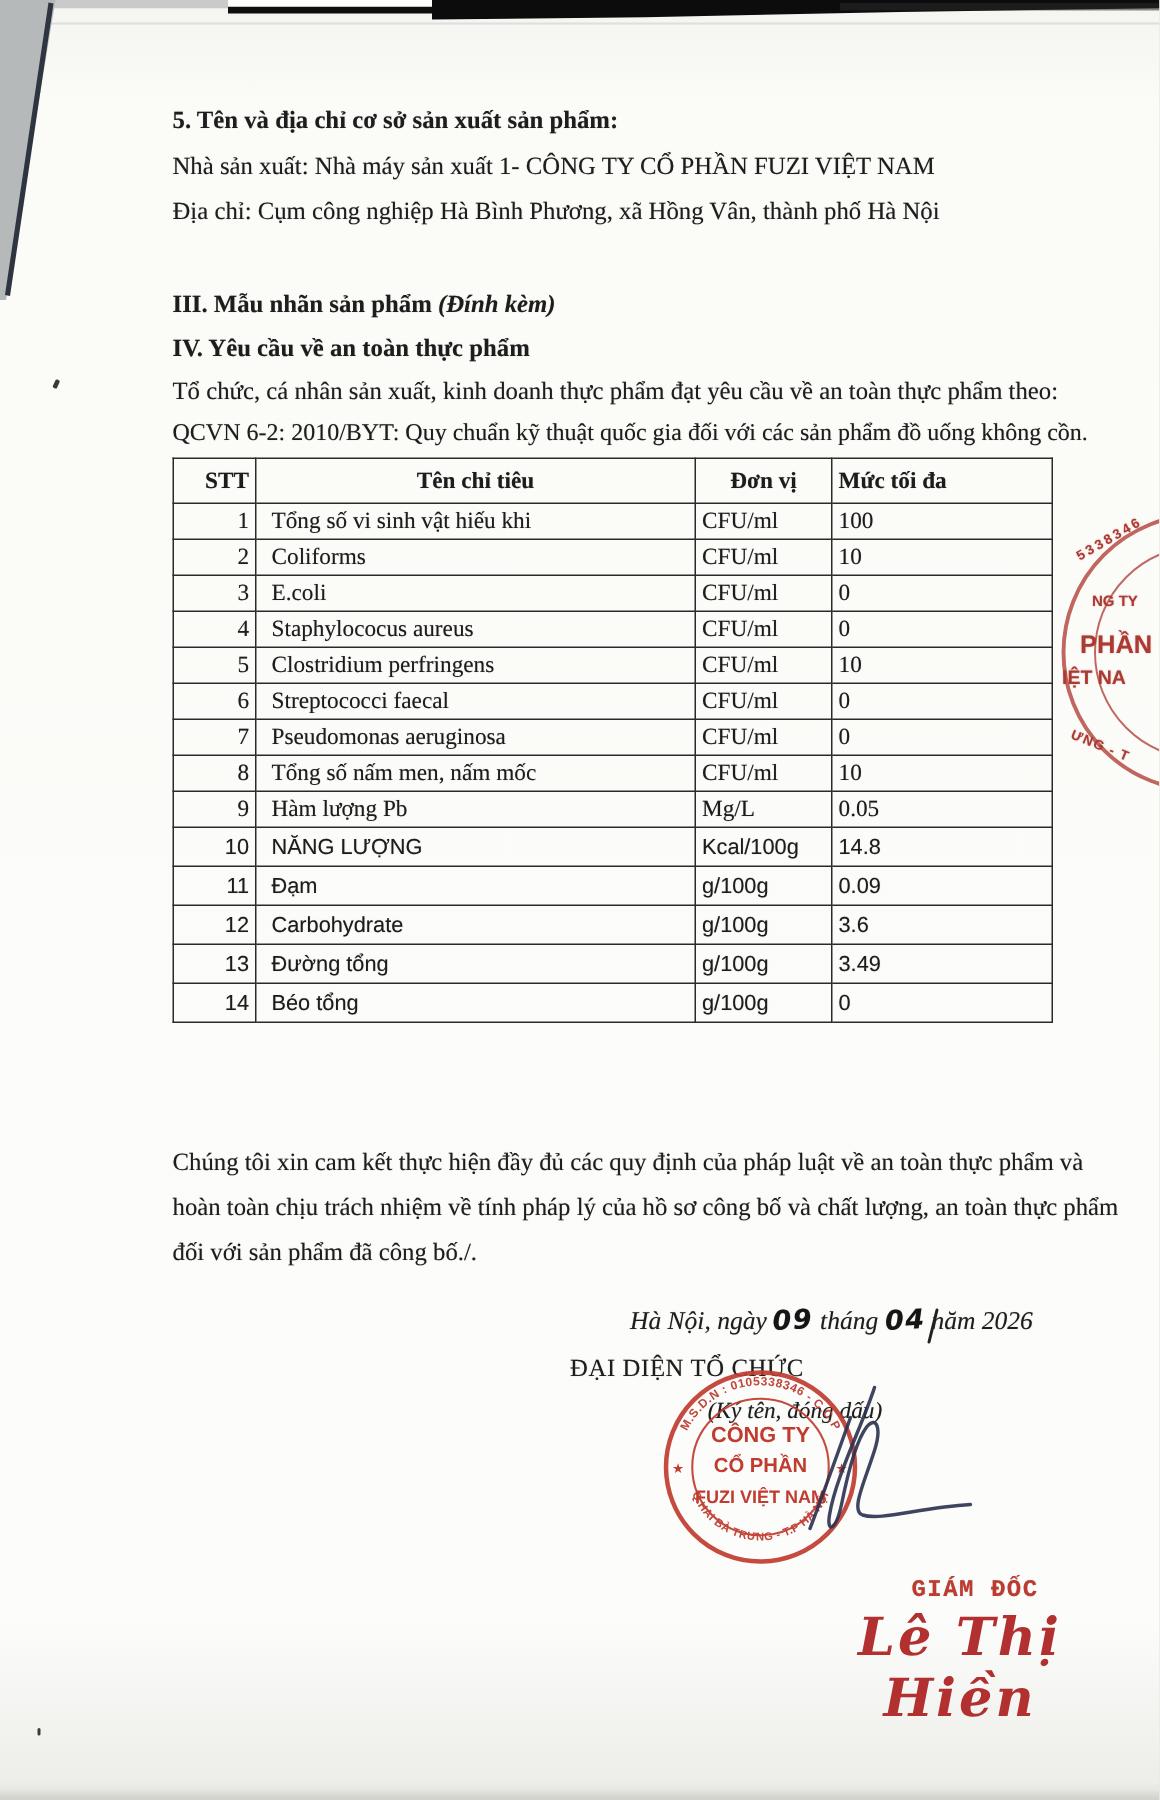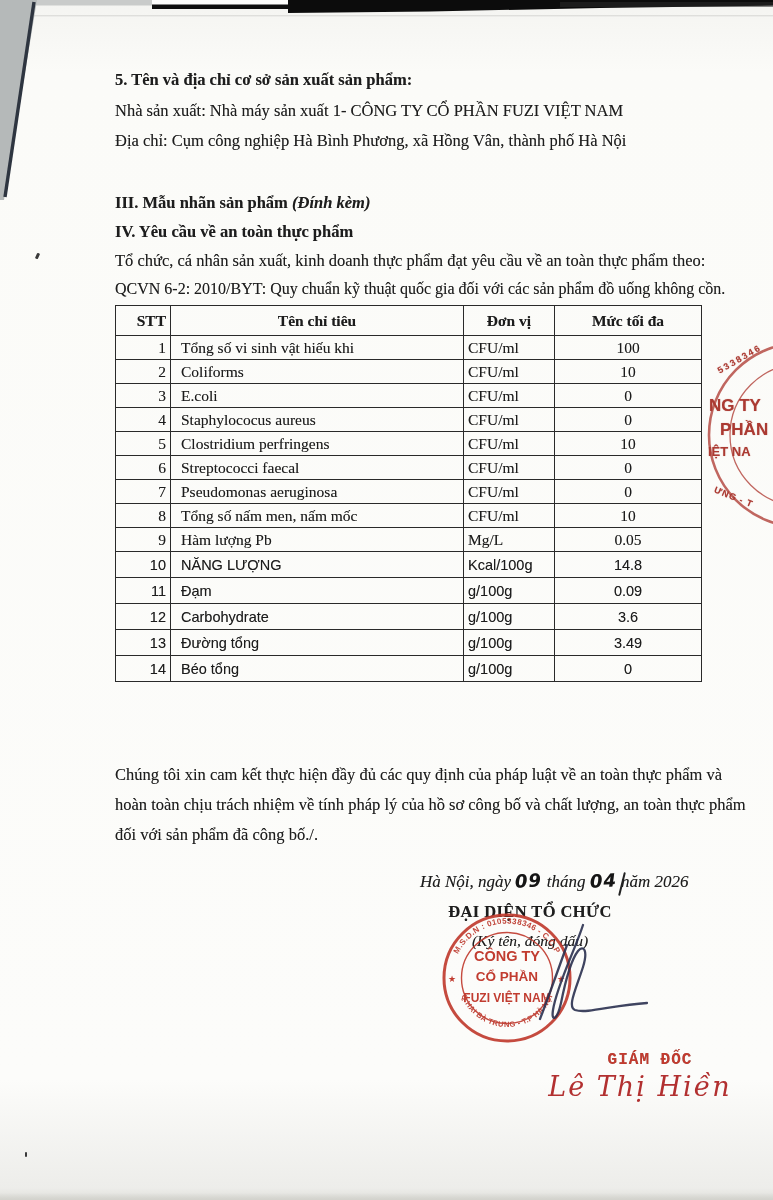--- a/index.html
+++ b/index.html
@@ -13,34 +13,34 @@
   .ital{font-style:italic;}
   
   .doc-table{position:absolute;left:115px;top:305px;border-collapse:collapse;table-layout:fixed;
              font-size:15.5px;color:#1c1c1c;}
   .doc-table th,.doc-table td{border:1.6px solid #2a2a2a;padding:0 4px;overflow:hidden;}
   .doc-table th{height:29px;font-size:15.5px;}
   .doc-table td{height:23px;}
   .c-stt{width:46px;text-align:right;}
   .c-name{width:278px;text-align:left;padding-left:10px !important;}
   .c-unit{width:82px;}
-  .c-max{width:138px;text-align:center;}
+  .c-max{width:138px;text-align:left;}
   tr.sans td{font-family:"Liberation Sans",sans-serif;font-size:14.5px;height:25px;}
   
   .dateline{left:420px;top:870px;font-size:17px;font-style:italic;white-space:nowrap;}
   .hand{font-family:"DejaVu Sans",sans-serif;font-style:italic;font-weight:bold;font-size:18px;
         display:inline-block;transform:rotate(-3deg);color:#151515;letter-spacing:1px;}
   .penstroke{position:absolute;left:151px;top:-2px;width:2px;height:24px;background:#222;
              transform:rotate(14deg);border-radius:1px;}
-  .rep-title{left:380px;top:902px;width:300px;text-align:center;font-weight:bold;font-size:16.5px;letter-spacing:.4px;}
+  .rep-title{left:380px;top:902px;width:300px;text-align:left;font-weight:normal;font-size:16.5px;letter-spacing:.4px;}
   .sign-note{left:380px;top:932px;width:300px;text-align:center;font-style:italic;font-size:15.5px;}
   .giamdoc{left:585px;top:1051px;width:130px;text-align:center;font-family:Liberation Mono, monospace;
            font-weight:bold;font-size:16px;color:#c23a2e;letter-spacing:1px;}
   .signame{left:525px;top:1071px;width:230px;text-align:center;font-family:"DejaVu Serif",serif;
-           font-style:italic;font-weight:normal;font-size:27px;color:#b23030;letter-spacing:2px;}
+           font-style:italic;font-weight:bold;font-size:35px;color:#b23030;letter-spacing:2px;}
   
   .side-stamp{right:0;top:336px;width:84px;height:198px;overflow:hidden;}
   .side-stamp .frag{position:absolute;font-family:"Liberation Sans",sans-serif;font-weight:bold;
                     color:#ab3a32;white-space:nowrap;text-shadow:0 0 1px rgba(171,58,50,.5);}
   .speck{position:absolute;background:#3a3a3a;border-radius:1px;}
   .bottom-strip{position:absolute;left:0;bottom:0;width:773px;height:7px;
                 background:linear-gradient(180deg,rgba(200,200,195,0),#d2d2cc);}
 </style>
 </head>
 <body>
@@ -237,21 +237,21 @@
   <div class="abs signame">Lê Thị Hiền</div>
 
   <div class="abs side-stamp">
     <svg style="position:absolute;left:0;top:0" width="210" height="198">
       <g stroke="#b2423a" fill="none" opacity="0.8">
         <circle cx="112" cy="99" r="92" stroke-width="2.6"></circle>
         <circle cx="112" cy="99" r="71" stroke-width="1.3"></circle>
       </g>
     </svg>
     <div class="frag" style="left:26px;top:18px;font-size:9px;transform:rotate(-30deg);letter-spacing:2px">5338346</div>
-    <div class="frag" style="left:20px;top:60px;font-size:17px">NG TY</div>
+    <div class="frag" style="left:39px;top:60px;font-size:10px">NG TY</div>
     <div class="frag" style="left:31px;top:84px;font-size:17px">PHẦN</div>
     <div class="frag" style="left:19px;top:108px;font-size:13px">IỆT NA</div>
     <div class="frag" style="left:24px;top:156px;font-size:9px;transform:rotate(22deg);letter-spacing:1px">ƯNG - T</div>
   </div>
 
   <div class="speck" style="left:36px;top:253px;width:3px;height:6px;transform:rotate(25deg)"></div>
   <div class="speck" style="left:25px;top:1152px;width:2px;height:5px"></div>
 
   <div class="bottom-strip"></div>
 </div>

